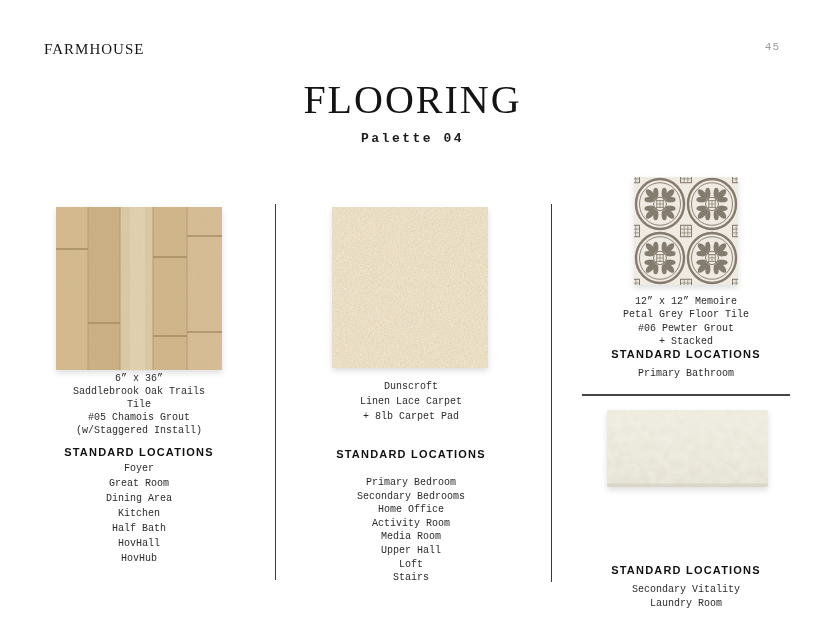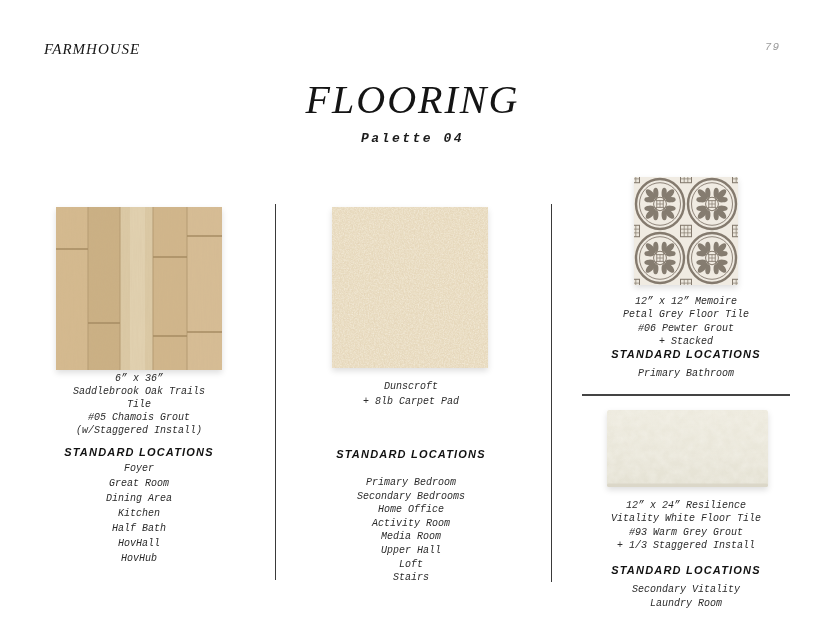--- a/index.html
+++ b/index.html
@@ -1,17 +1,17 @@
 <!DOCTYPE html>
 <html><head>
 <meta charset="utf-8">
 <style>
   html,body{margin:0;padding:0;background:#ffffff;}
   .page{position:relative;width:825px;height:638px;background:#ffffff;overflow:hidden;
-        font-family:"Liberation Mono", monospace;color:#2b2b2b;font-style:italic;}
+        font-family:"Liberation Mono", monospace;color:#2b2b2b;}
   .abs{position:absolute;}
 
   .brand{left:44px;top:41px;font-family:"Liberation Serif", serif;font-size:15px;
          letter-spacing:1px;color:#161616;}
   .pagenum{right:45px;top:41px;font-size:11px;letter-spacing:1px;color:#9b9b9b;}
   .title{left:0;right:0;top:76px;text-align:center;font-family:"Liberation Serif", serif;
          font-size:40px;letter-spacing:2px;color:#141414;}
   .subtitle{left:0;right:0;top:131px;text-align:center;font-size:13px;font-weight:bold;
             letter-spacing:2.5px;color:#1d1d1d;}
 
@@ -29,21 +29,21 @@
   .loc-t .ml{line-height:13.6px;}
   .loc-heading{font-family:"Liberation Sans", sans-serif;font-weight:bold;font-size:11px;
                letter-spacing:1.2px;color:#111111;}
 </style>
 </head>
 <body>
 
 <div class="page">
 
   <div class="abs brand">FARMHOUSE</div>
-  <div class="abs pagenum">79</div>
+  <div class="abs pagenum">45</div>
   <div class="abs title">FLOORING</div>
   <div class="abs subtitle">Palette 04</div>
 
   <div class="abs vdivider" style="left:275px;top:204px;height:376px;"></div>
   <div class="abs vdivider" style="left:551px;top:204px;height:378px;"></div>
 
   <svg class="abs swatch" style="left:56px;top:207px;" width="166" height="163" viewBox="0 0 166 163" role="img">
     <defs>
       <filter id="grain" x="-5%" y="-5%" width="110%" height="110%">
         <feTurbulence type="fractalNoise" baseFrequency="0.9 0.035" numOctaves="2" seed="11"></feTurbulence>
@@ -90,20 +90,21 @@
         <feColorMatrix type="matrix" values="0 0 0 0 1  0 0 0 0 0.98  0 0 0 0 0.92  0 0 0 1.2 -0.45"></feColorMatrix>
       </filter>
     </defs>
     <rect width="156" height="161" fill="#e9dcc1"></rect>
     <rect width="156" height="161" filter="url(#speck)" opacity="0.55"></rect>
     <rect width="156" height="161" filter="url(#speck2)" opacity="0.7"></rect>
   </svg>
 
   <div class="abs tcol desc-w" style="left:311px;top:379px;width:200px;">
     <div class="ml">Dunscroft</div>
+    <div class="ml">Linen Lace Carpet</div>
     <div class="ml">+ 8lb Carpet Pad</div>
   </div>
   <div class="abs tcol loc-heading" style="left:311px;top:448px;width:200px;">STANDARD LOCATIONS</div>
   <div class="abs tcol loc-t" style="left:311px;top:476px;width:200px;">
     <div class="ml">Primary Bedroom</div>
     <div class="ml">Secondary Bedrooms</div>
     <div class="ml">Home Office</div>
     <div class="ml">Activity Room</div>
     <div class="ml">Media Room</div>
     <div class="ml">Upper Hall</div>
@@ -174,25 +175,19 @@
       <filter id="wtn" x="-5%" y="-5%" width="110%" height="110%">
         <feTurbulence type="fractalNoise" baseFrequency="0.12" numOctaves="3" seed="5"></feTurbulence>
         <feColorMatrix type="matrix" values="0 0 0 0 0.97  0 0 0 0 0.96  0 0 0 0 0.92  0 0 0 0.8 -0.2"></feColorMatrix>
       </filter>
     </defs>
     <rect width="161" height="77" rx="2" fill="url(#wt)"></rect>
     <rect width="161" height="77" rx="2" filter="url(#wtn)" opacity="0.6"></rect>
     <rect y="73.5" width="161" height="3.5" rx="1.5" fill="#d9d5c6" opacity="0.9"></rect>
   </svg>
 
-  <div class="abs tcol desc-t" style="left:576px;top:499px;width:220px;">
-    <div class="ml">12” x 24” Resilience</div>
-    <div class="ml">Vitality White Floor Tile</div>
-    <div class="ml">#93 Warm Grey Grout</div>
-    <div class="ml">+ 1/3 Staggered Install</div>
-  </div>
   <div class="abs tcol loc-heading" style="left:576px;top:564px;width:220px;">STANDARD LOCATIONS</div>
   <div class="abs tcol loc-t" style="left:576px;top:583px;width:220px;">
     <div class="ml">Secondary Vitality</div>
     <div class="ml">Laundry Room</div>
   </div>
 
 </div>
 
 </body></html>

